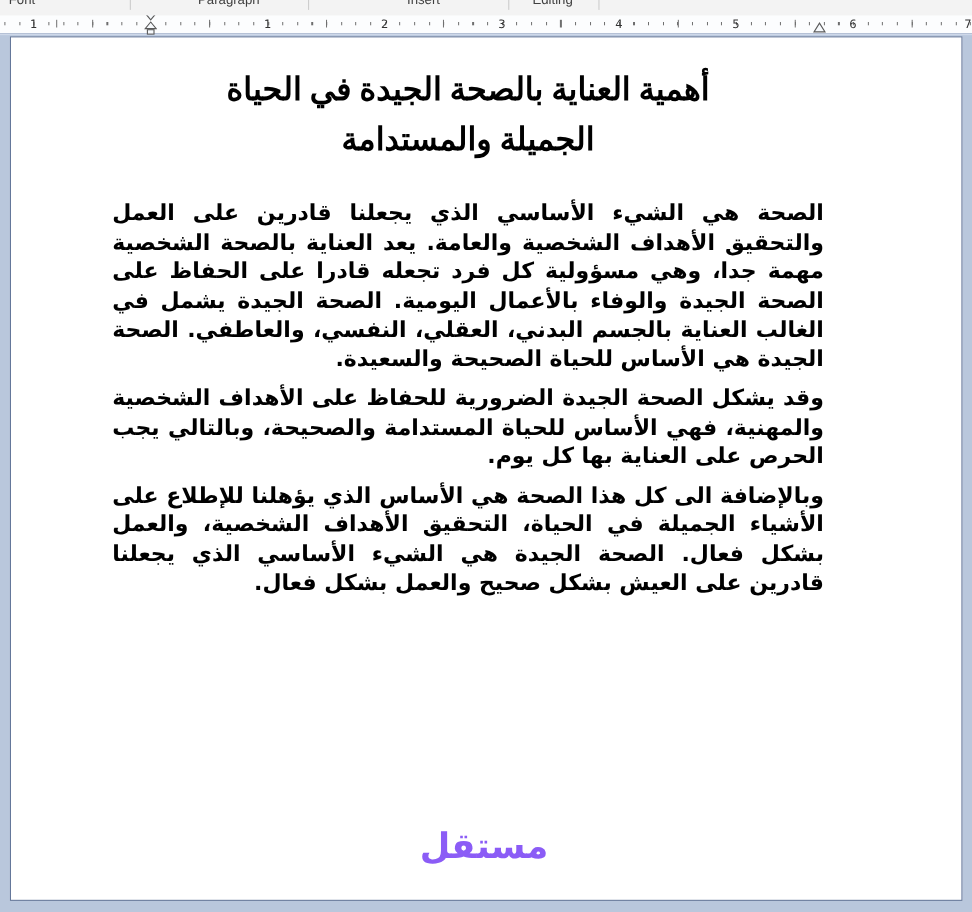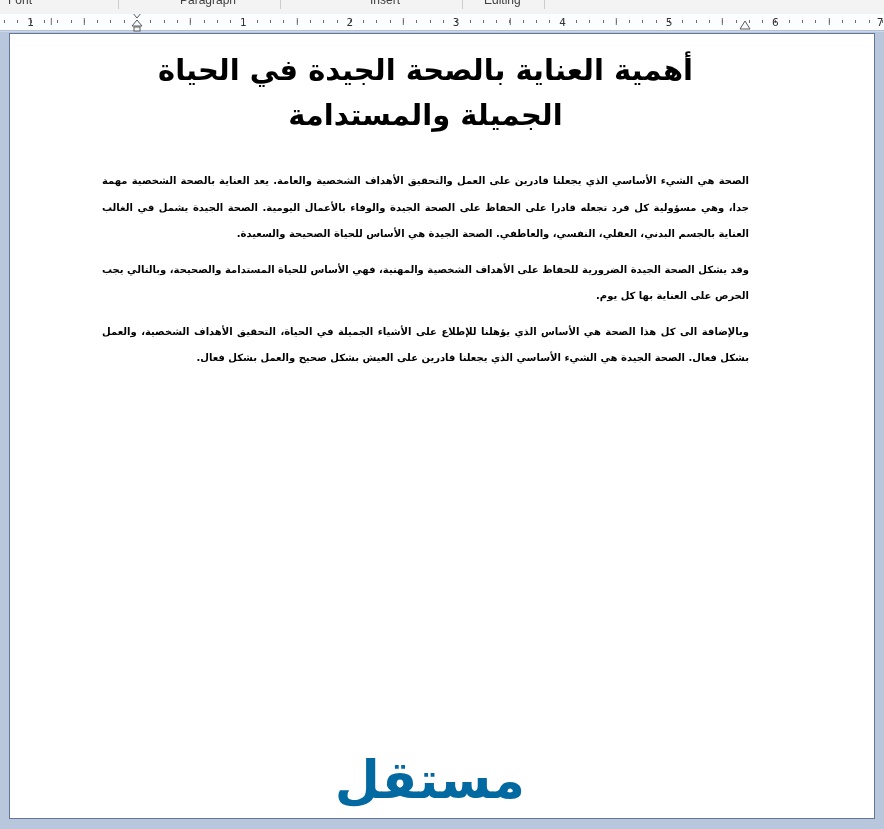--- a/index.html
+++ b/index.html
@@ -49,29 +49,30 @@
     background:#ffffff;border:1px solid #64779a;box-sizing:border-box;
   }
   .content{
     position:relative;z-index:1;
     padding:14px 125px 0 92px;
     direction:rtl;
     color:#000;
   }
   .doc-title{
     font-size:29px;line-height:45px;font-weight:bold;text-align:center;
-    margin:0 0 30px 0;
+    margin:12px 0 30px 0;
+    font-family:Liberation Serif, serif;
   }
   .doc-par{
-    font-size:10px;line-height:26.5px;font-weight:bold;
+    font-size:20px;line-height:26.5px;font-weight:bold;
     text-align:justify;margin:0 0 9px 0;
   }
   .watermark-logo{
     position:absolute;z-index:0;left:345px;top:716px;width:170px;
-    text-align:center;font-size:52px;font-weight:bold;color:#0369a1;
+    text-align:center;font-size:32px;font-weight:bold;color:#8b5cf6;
     direction:rtl;user-select:none;
   }
   .watermark-site{
     position:absolute;z-index:0;left:345px;top:758px;width:170px;
     text-align:center;font-size:17px;color:#d2d5da;letter-spacing:1px;
     user-select:none;
   }
 </style>
 </head>
 <body>

